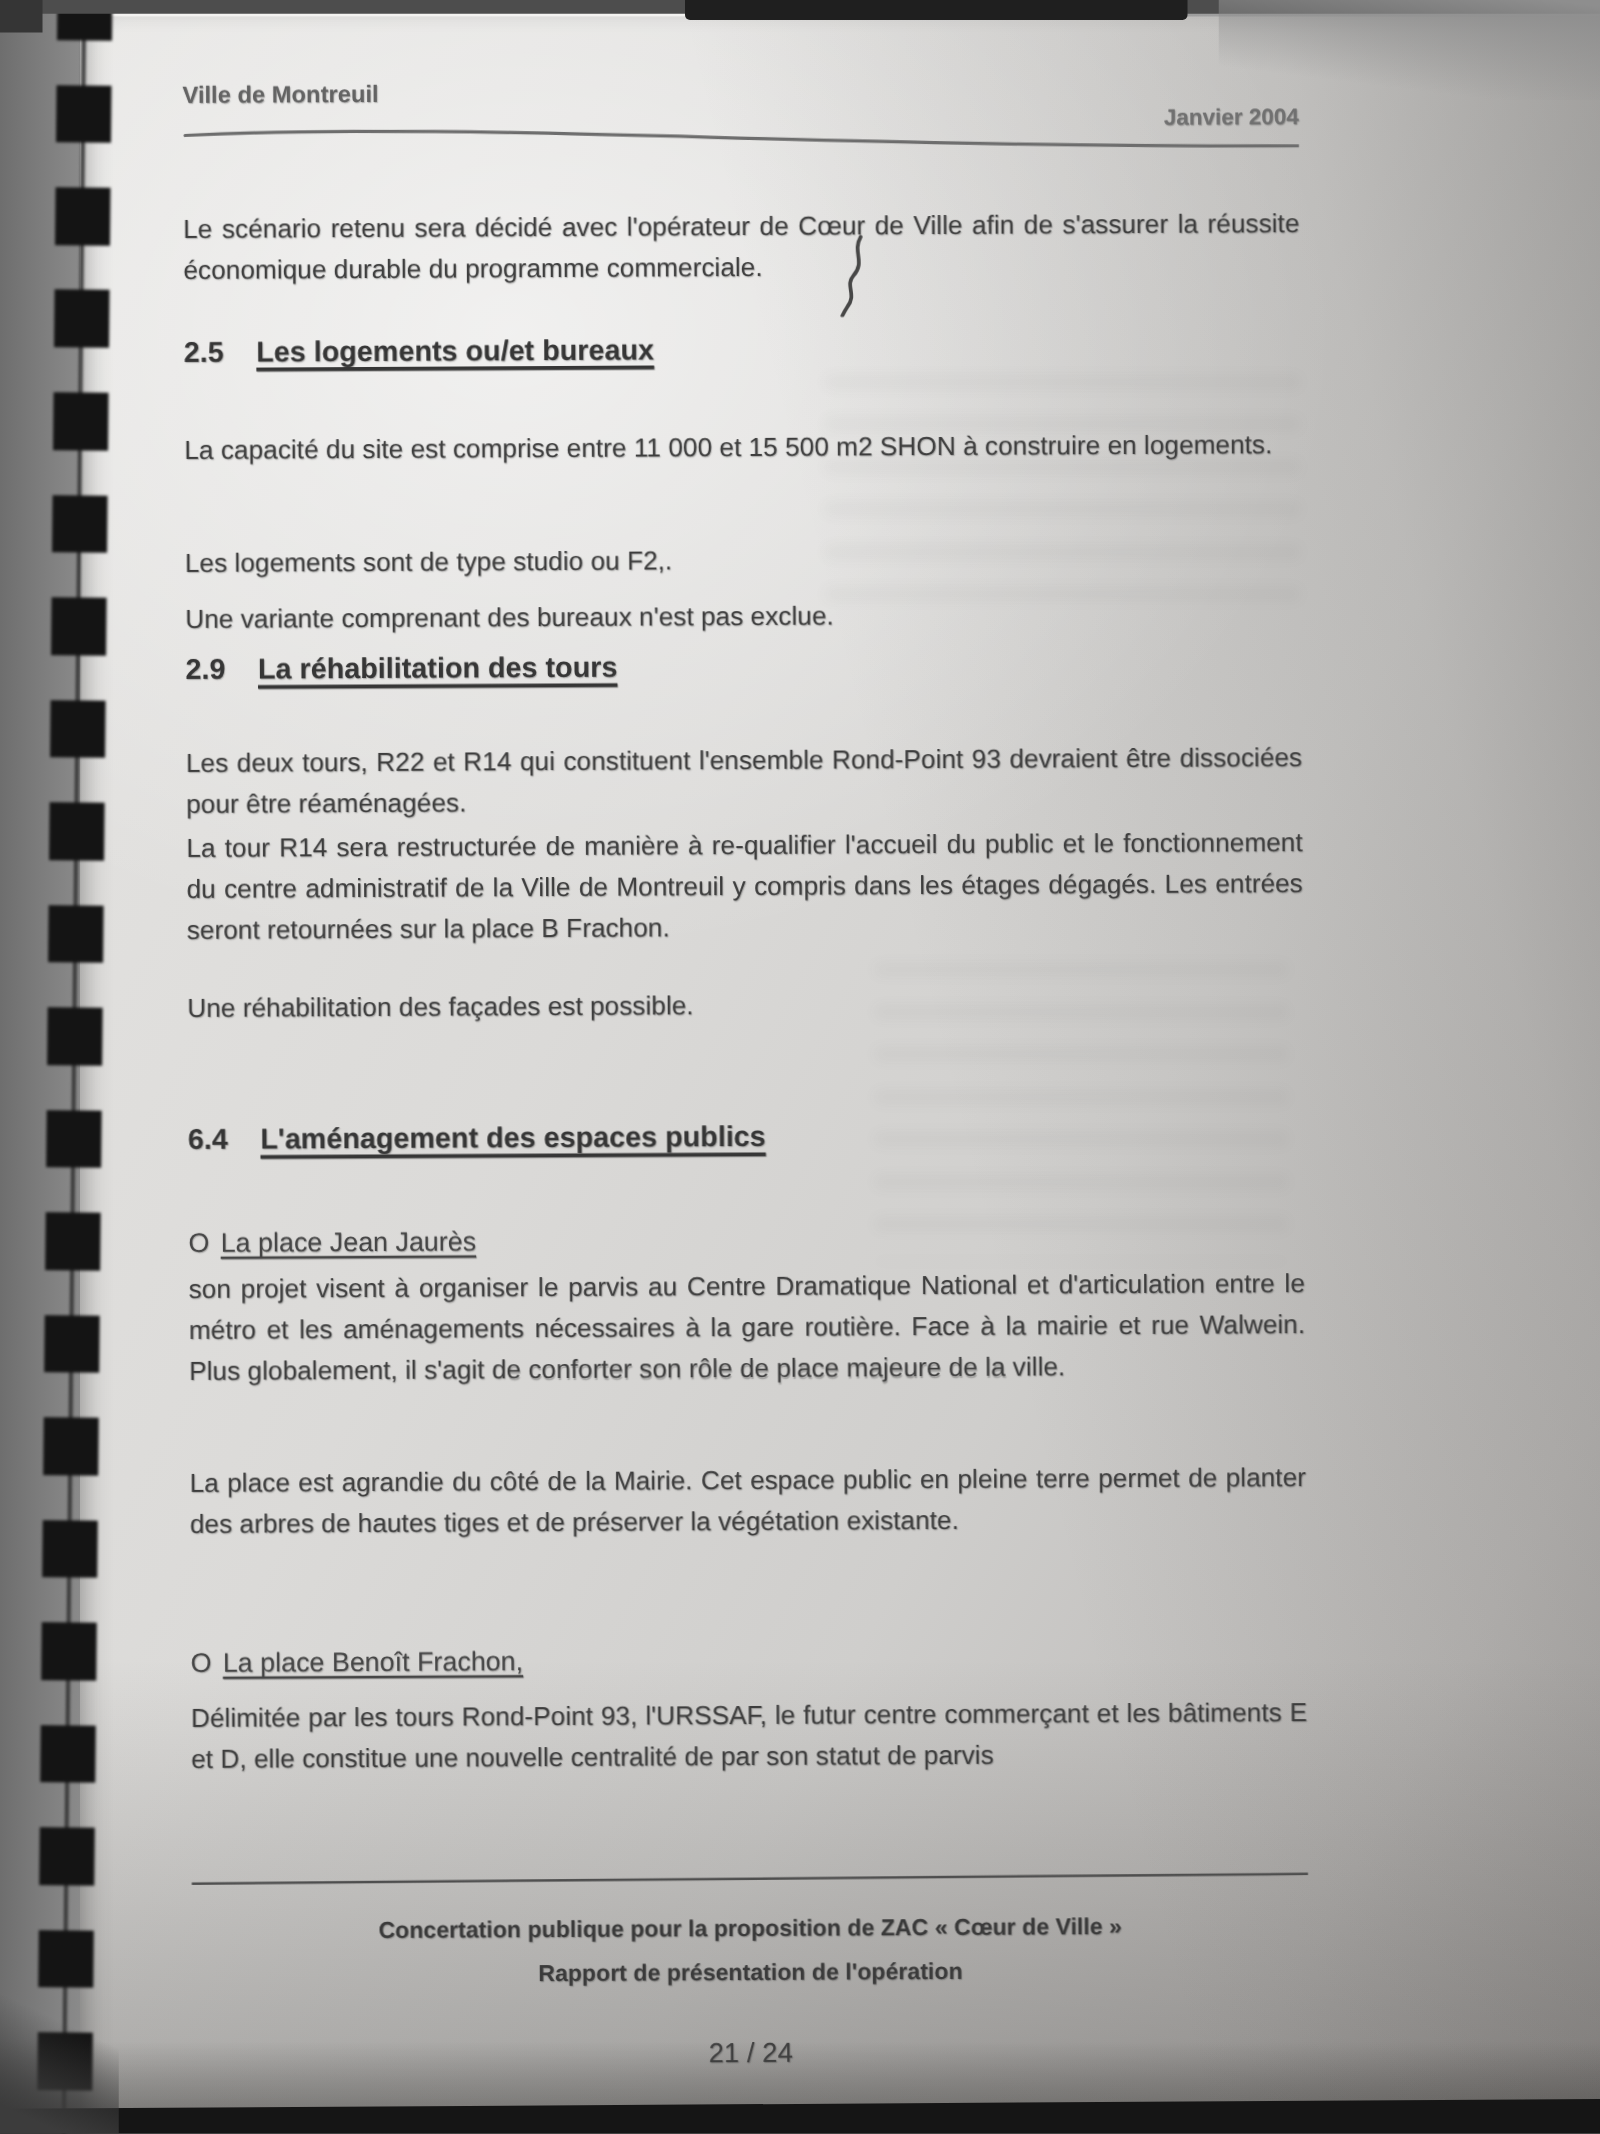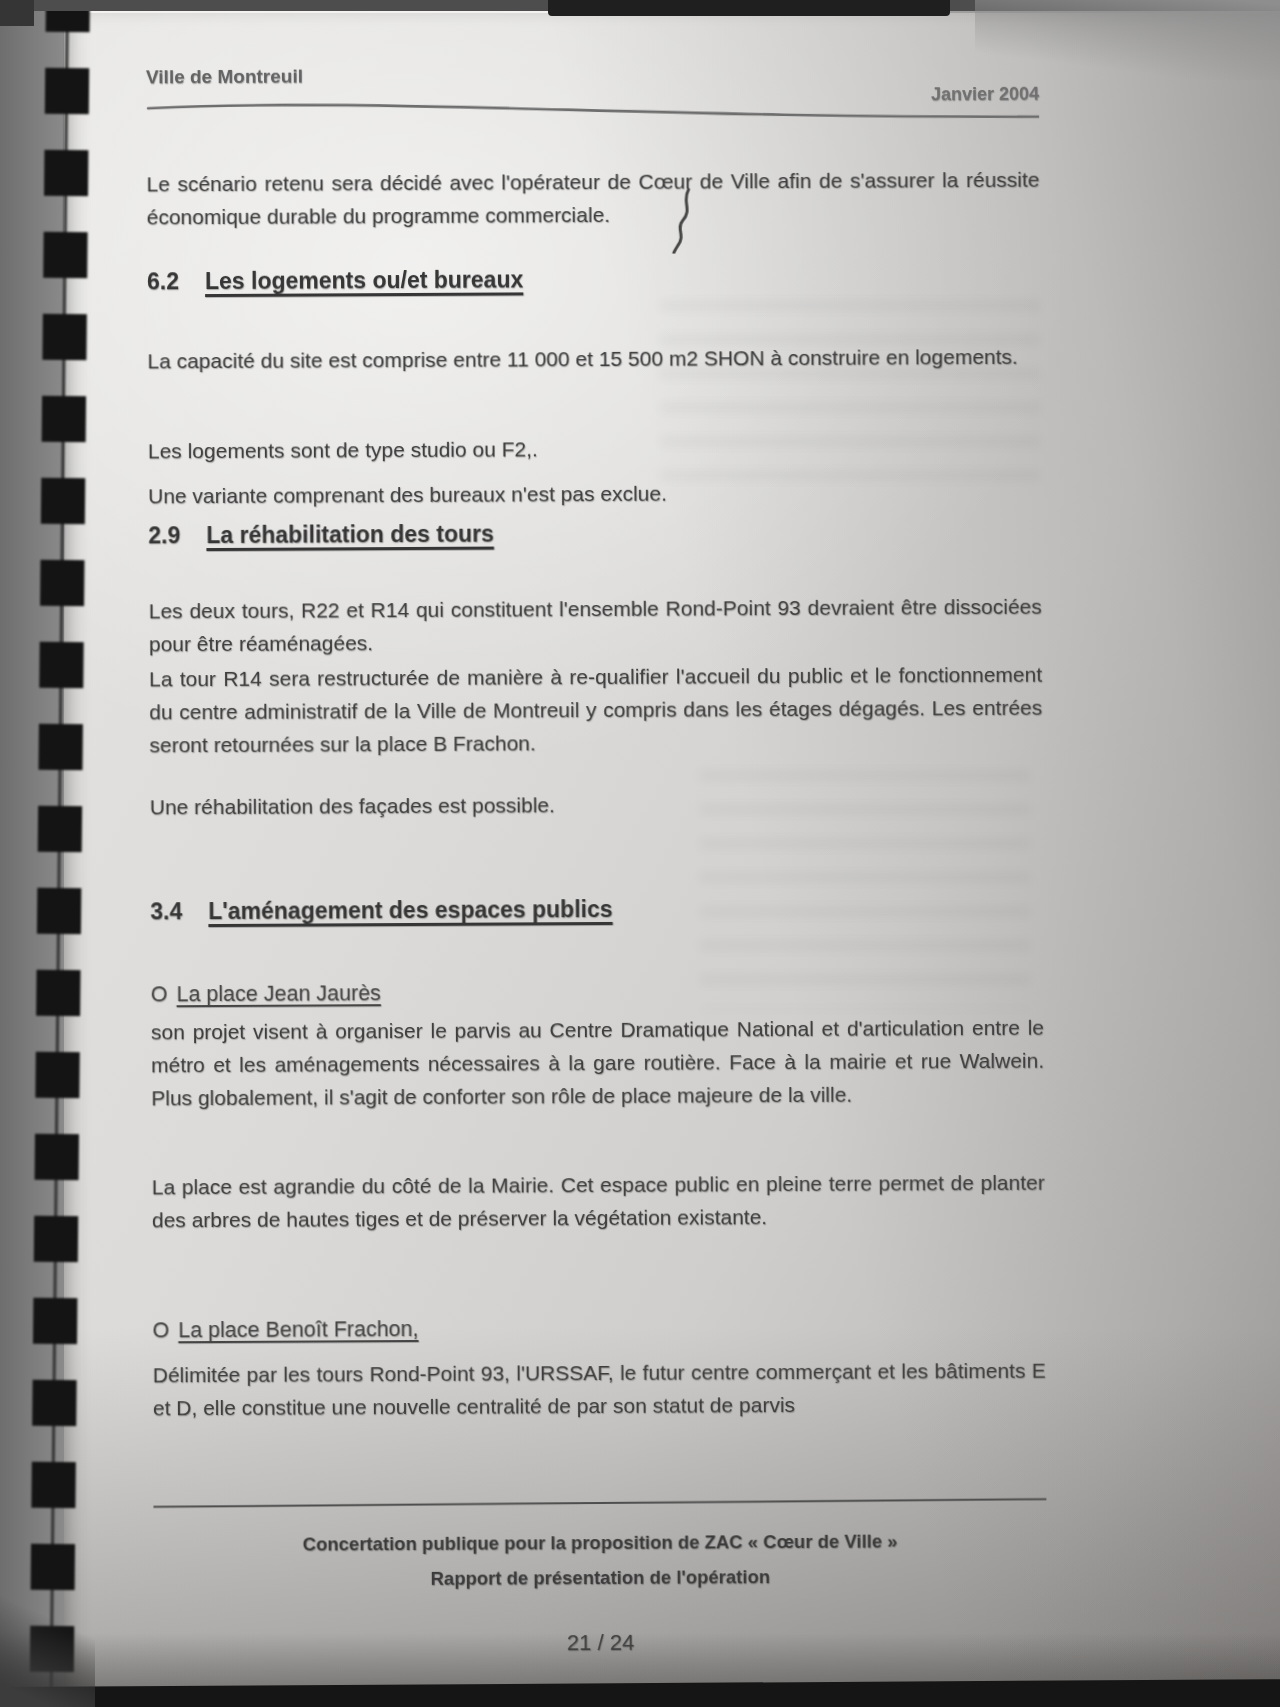--- a/index.html
+++ b/index.html
@@ -97,35 +97,35 @@
       <path d="M 2 12 C 240 2 480 24 893 25" fill="none" stroke="#6d6d6d" stroke-width="2.6" stroke-linecap="round"></path>
     </svg>
 
     <p class="blk para" style="top:165px;"><span>Le scénario retenu sera décidé avec l'opérateur de Cœur de Ville afin de s'assurer la réussite économique durable du programme commerciale.</span></p>
 
     <svg class="hand-mark" style="left:672px;top:188px;" width="34" height="66" viewBox="0 0 34 66">
       <path d="M 20 2 C 13 14 24 22 14 33 C 7 41 17 48 9 58 C 7 61 6 63 5 65" fill="none" stroke="#2b2b2b" stroke-width="3" stroke-linecap="round" opacity="0.85"></path>
     </svg>
 
     <div class="blk h-sec" style="top:266px;">
-      <span class="h-num">6.2</span><span class="h-title">Les logements ou/et bureaux</span>
+      <span class="h-num">2.5</span><span class="h-title">Les logements ou/et bureaux</span>
     </div>
     <p class="blk para" style="top:342px;">La capacité du site est comprise entre 11 000 et 15 500 m2 SHON à construire en logements.</p>
     <p class="blk para" style="top:432px;">Les logements sont de type studio ou F2,.</p>
     <p class="blk para" style="top:477px;">Une variante comprenant des bureaux n'est pas exclue.</p>
 
     <div class="blk h-sec" style="top:520px;">
       <span class="h-num">2.9</span><span class="h-title">La réhabilitation des tours</span>
     </div>
     <p class="blk para" style="top:592px;">Les deux tours, R22 et R14 qui constituent l'ensemble Rond-Point 93 devraient être dissociées pour être réaménagées.</p>
     <p class="blk para" style="top:660px;">La tour R14 sera restructurée de manière à re-qualifier l'accueil du public et le fonctionnement du centre administratif de la Ville de Montreuil y compris dans les étages dégagés. Les entrées seront retournées sur la place B Frachon.</p>
     <p class="blk para" style="top:788px;">Une réhabilitation des façades est possible.</p>
 
     <div class="blk h-sec" style="top:896px;">
-      <span class="h-num">3.4</span><span class="h-title">L'aménagement des espaces publics</span>
+      <span class="h-num">6.4</span><span class="h-title">L'aménagement des espaces publics</span>
     </div>
 
     <div class="blk sub-h" style="top:980px;">
       <span class="sub-bullet">O</span><span class="sub-title">La place Jean Jaurès</span>
     </div>
     <p class="blk para" style="top:1013px;">son projet visent à organiser le parvis au Centre Dramatique National et d'articulation entre le métro et les aménagements nécessaires à la gare routière. Face à la mairie et rue Walwein. Plus globalement, il s'agit de conforter son rôle de place majeure de la ville.</p>
     <p class="blk para" style="top:1168px;">La place est agrandie du côté de la Mairie. Cet espace public en pleine terre permet de planter des arbres de hautes tiges et de préserver la végétation existante.</p>
 
     <div class="blk sub-h" style="top:1316px;">
       <span class="sub-bullet">O</span><span class="sub-title">La place Benoît Frachon,</span>

